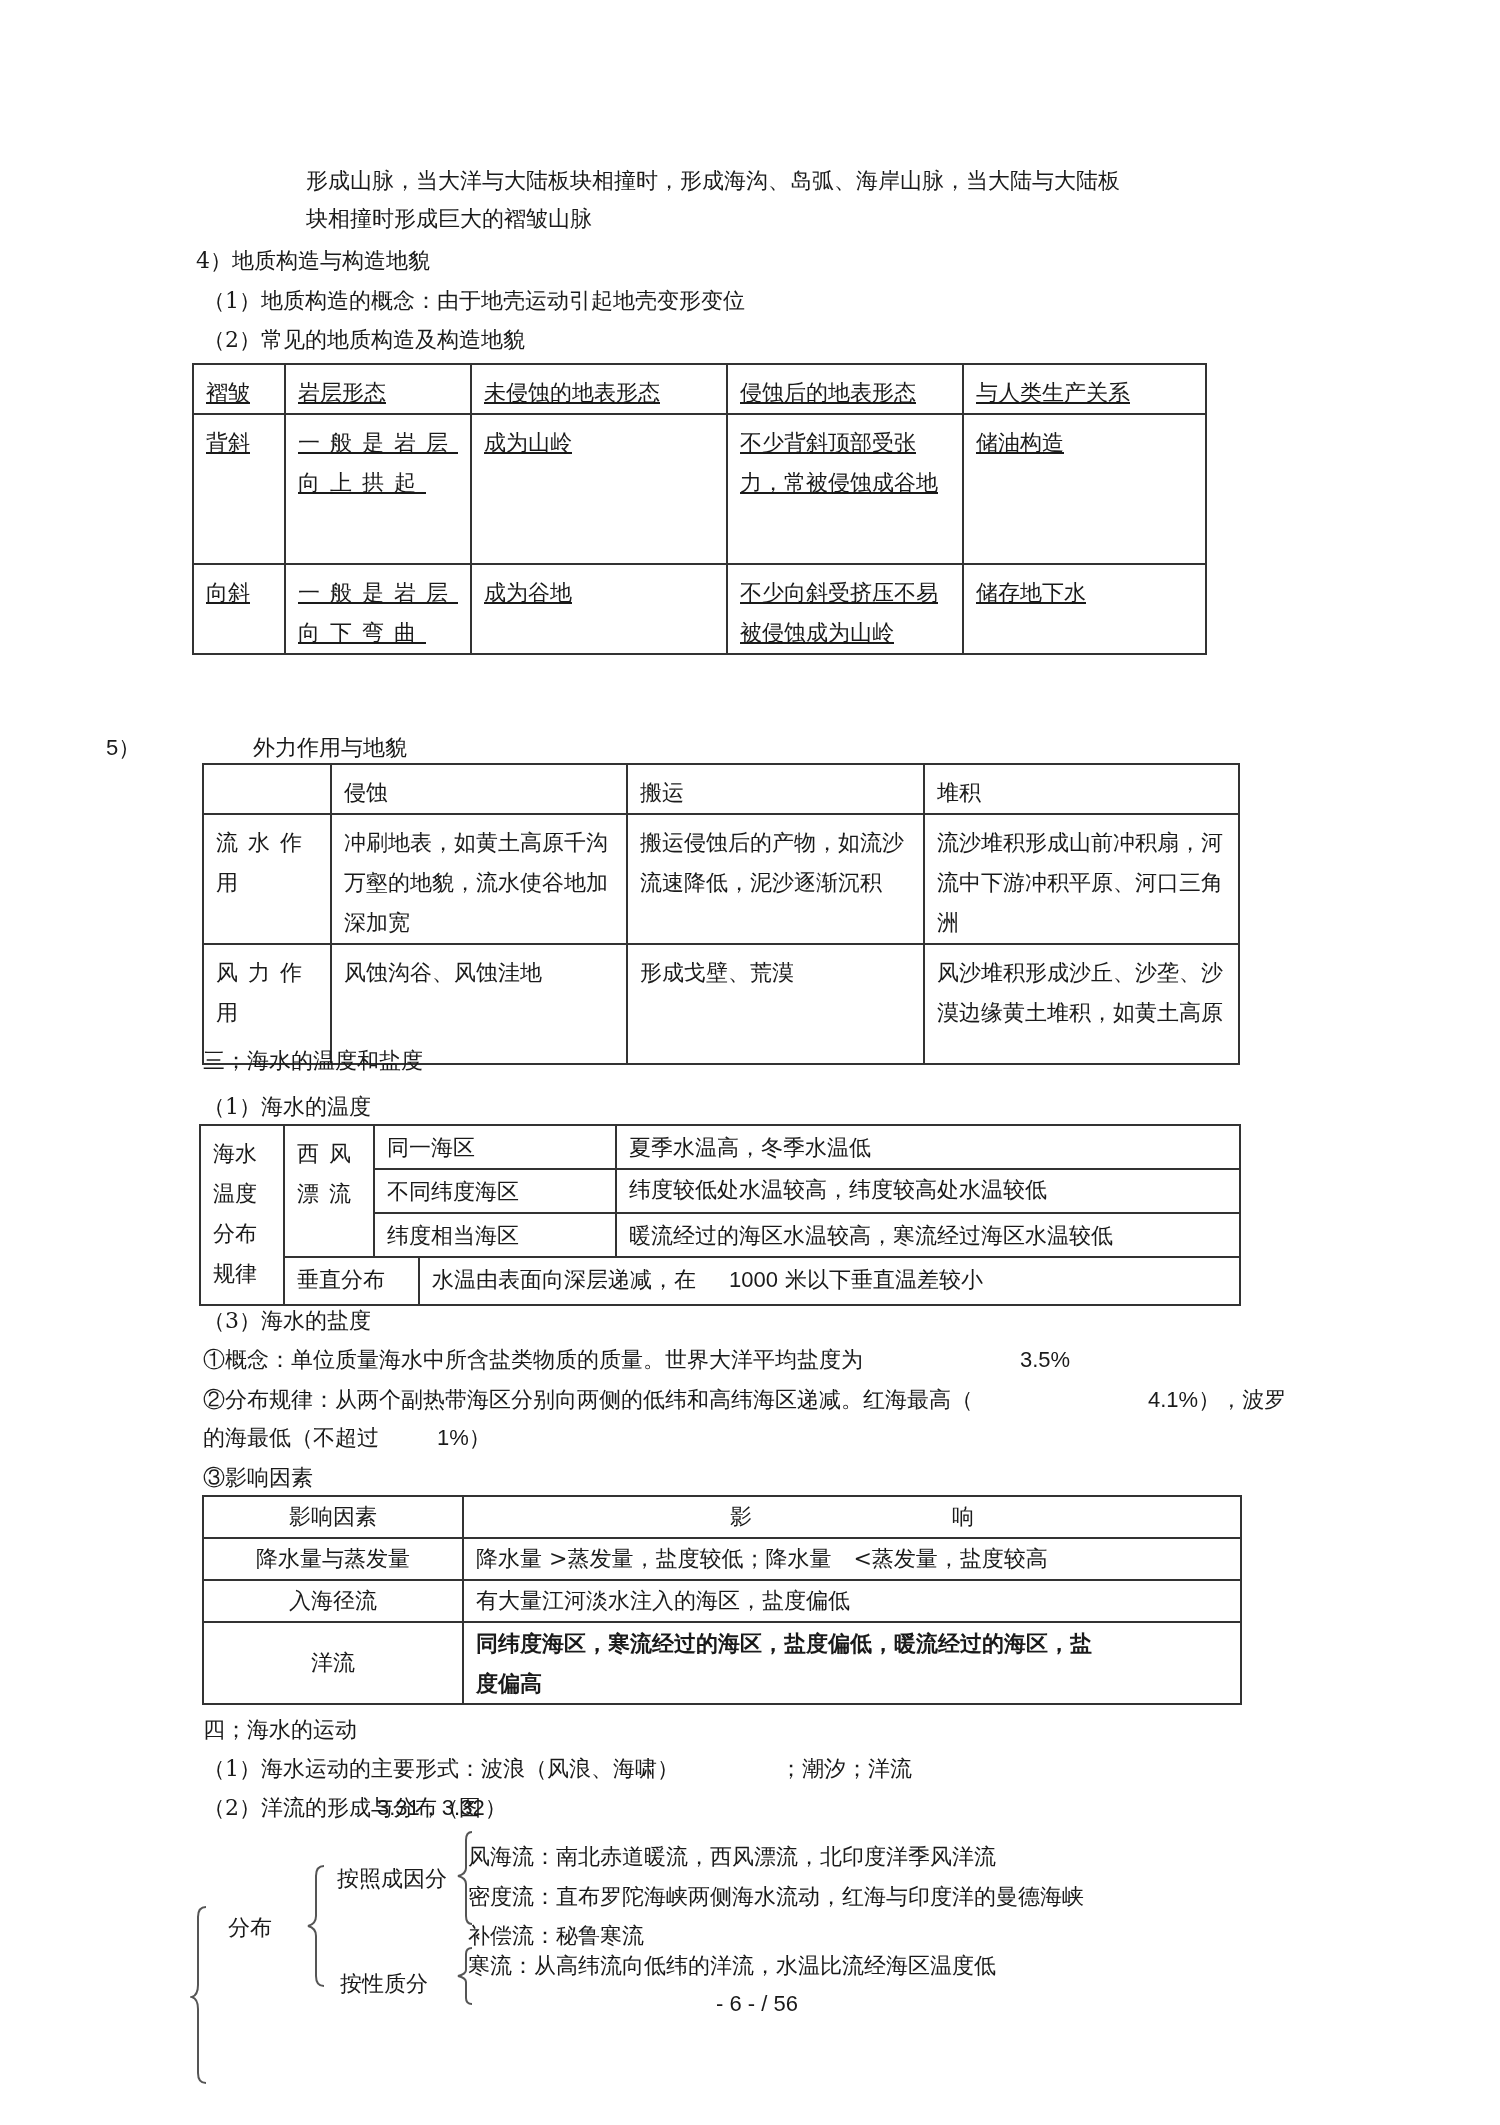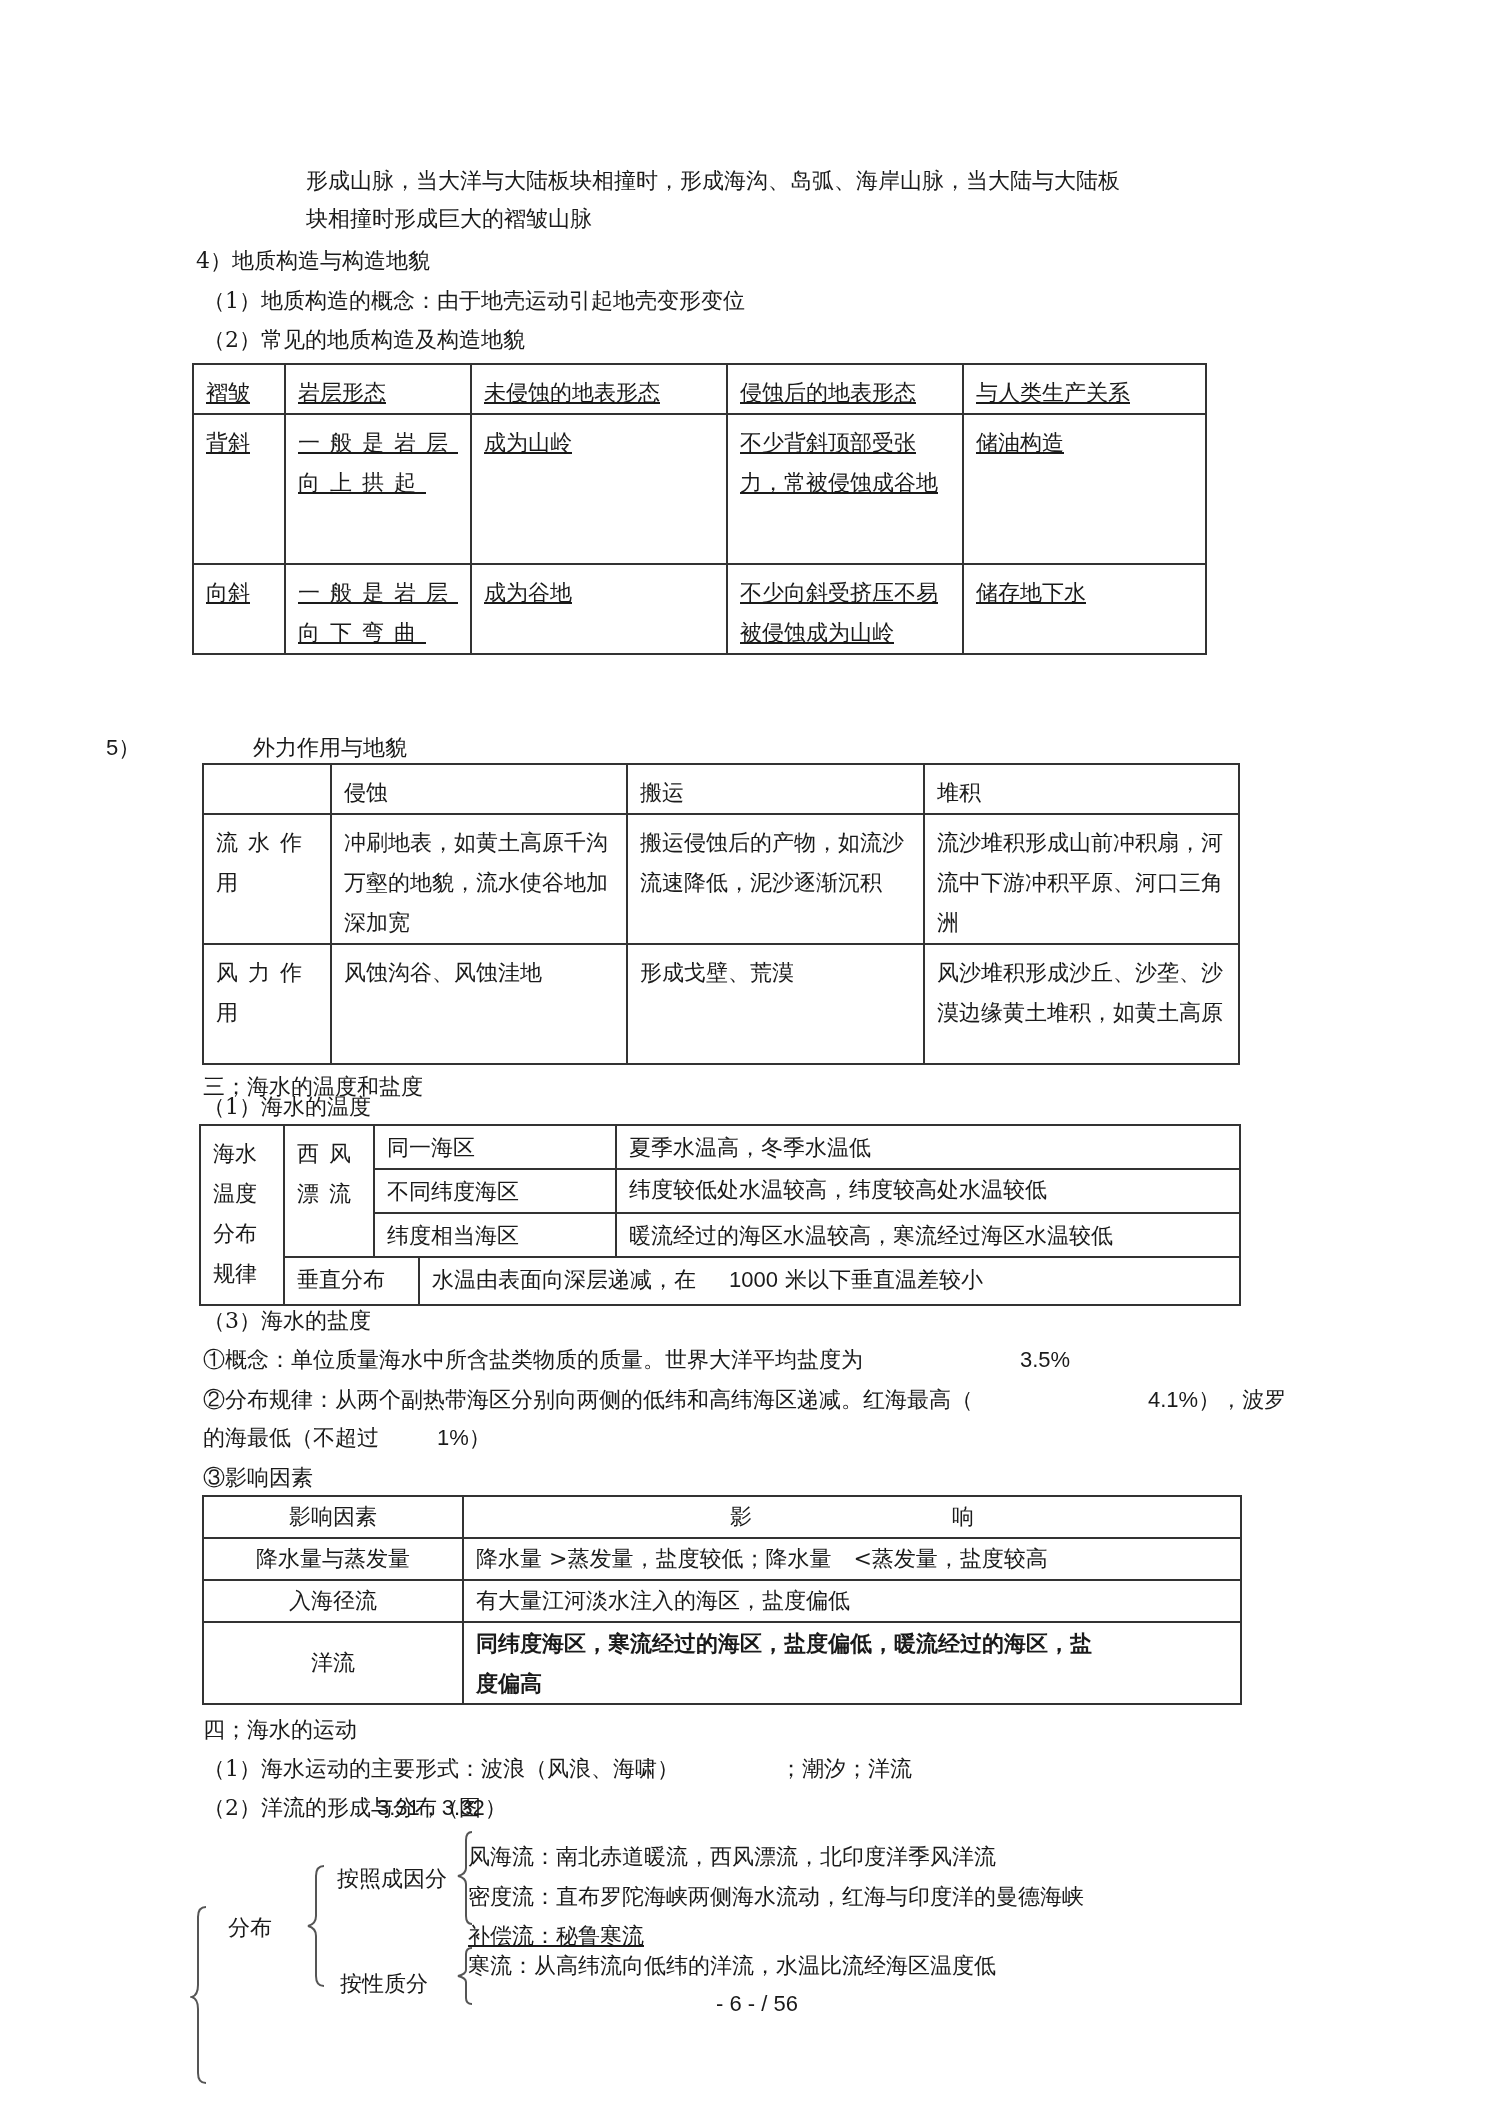--- a/index.html
+++ b/index.html
@@ -83,21 +83,21 @@
   </tr>
   <tr style="height:120px">
     <td class="j">风力作用</td>
     <td>风蚀沟谷、风蚀洼地</td>
     <td>形成戈壁、荒漠</td>
     <td>风沙堆积形成沙丘、沙垄、沙漠边缘黄土堆积，如黄土高原</td>
   </tr>
 </tbody>
   </table>
 
-<div class="abs" style="left:203px;top:1076px;text-align:center;">三；海水的温度和盐度</div>
+<div class="abs" style="left:203px;top:1050px;text-align:center;">三；海水的温度和盐度</div>
 <div class="abs" style="left:203px;top:1096px;">（1）海水的温度</div>
 
 <table style="left:199px;top:1124px;width:1040px;">
   <colgroup>
       <col style="width:84px">
       <col style="width:90px">
       <col style="width:45px">
       <col style="width:197px">
       <col style="width:624px">
     </colgroup>
@@ -181,20 +181,20 @@
   <path d="M20 2 Q12 2 12 12 L12 52 Q12 60 4 62 Q12 64 12 72 L12 112 Q12 122 20 122" fill="none" stroke="#555" stroke-width="2"></path>
 </svg>
 <div class="abs" style="left:337px;top:1868px;">按照成因分</div>
 <div class="abs" style="left:340px;top:1973px;">按性质分</div>
 
 <svg class="brace" style="left:456px;top:1830px;" width="18" height="96" viewBox="0 0 18 96">
   <path d="M16 2 Q10 2 10 10 L10 38 Q10 44 2 46 Q10 48 10 54 L10 86 Q10 94 16 94" fill="none" stroke="#555" stroke-width="2"></path>
 </svg>
 <div class="abs" style="left:468px;top:1846px;">风海流：南北赤道暖流，西风漂流，北印度洋季风洋流</div>
 <div class="abs" style="left:468px;top:1886px;">密度流：直布罗陀海峡两侧海水流动，红海与印度洋的曼德海峡</div>
-<div class="abs" style="left:468px;top:1925px;text-decoration:underline;">补偿流：秘鲁寒流</div>
+<div class="abs" style="left:468px;top:1925px;">补偿流：秘鲁寒流</div>
 
 <svg class="brace" style="left:456px;top:1946px;" width="18" height="60" viewBox="0 0 18 60">
   <path d="M16 2 Q10 2 10 8 L10 24 Q10 28 2 30 Q10 32 10 36 L10 52 Q10 58 16 58" fill="none" stroke="#555" stroke-width="2"></path>
 </svg>
 <div class="abs" style="left:468px;top:1955px;">寒流：从高纬流向低纬的洋流，水温比流经海区温度低</div>
 
 <div class="abs sans" style="left:716px;top:1993px;">- 6 - / 56</div>
 
 </body></html>

